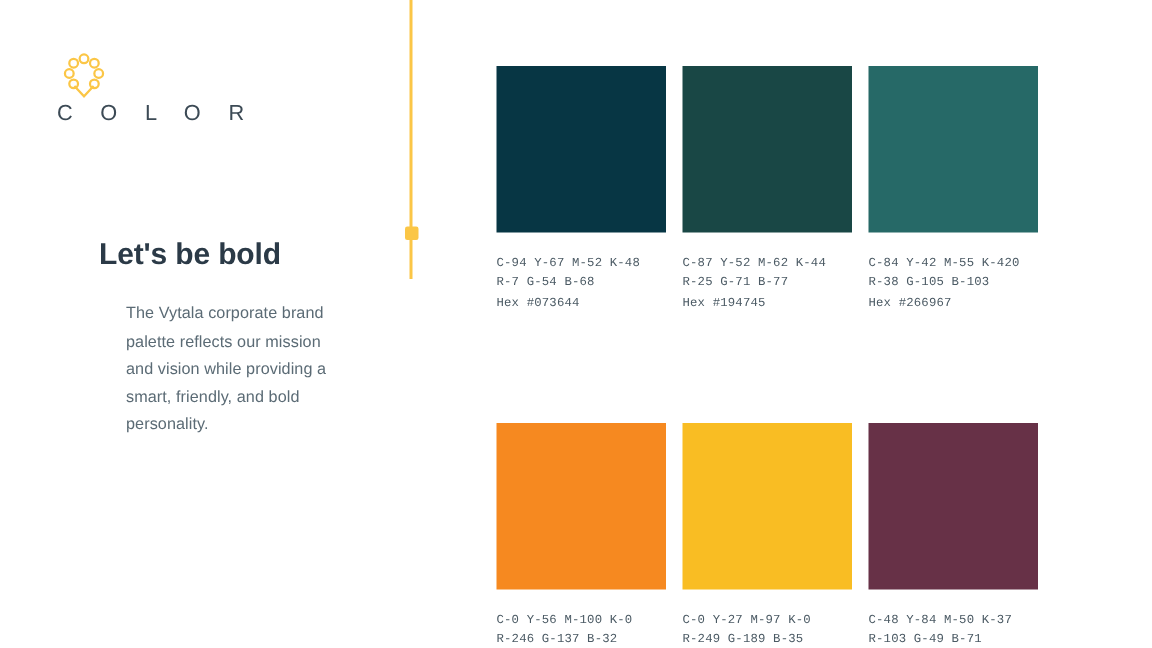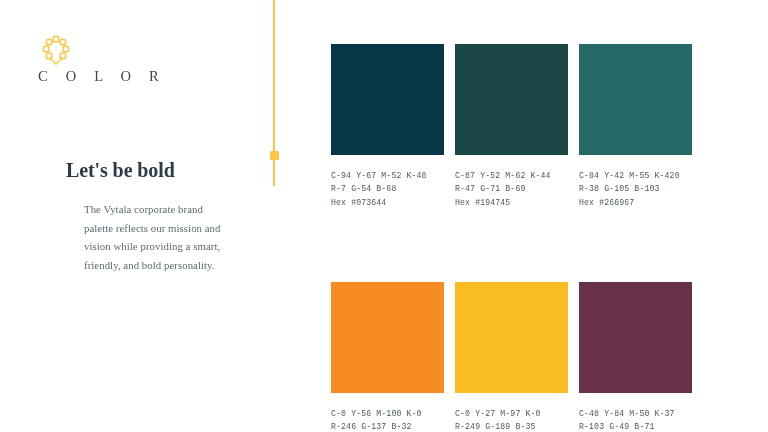--- a/index.html
+++ b/index.html
@@ -20,21 +20,20 @@
     overflow: hidden;
   }
 
   
   .left-panel {
     position: absolute;
     left: 0;
     top: 0;
     width: 255px;
     height: 432px;
-    font-family: Liberation Serif, serif;
   }
 
   .brand-block {
     position: absolute;
     left: 38px;
     top: 34px;
     width: 180px;
   }
   .logo-mark {
     width: 30px;
@@ -165,21 +164,21 @@
         <div>C-94 Y-67 M-52 K-48</div>
         <div>R-7 G-54 B-68</div>
         <div>Hex #073644</div>
       </div>
     </div>
 
     <div class="swatch-card">
       <span class="swatch-chip" style="background-color: rgb(25, 71, 69);"></span>
       <div class="swatch-meta">
         <div>C-87 Y-52 M-62 K-44</div>
-        <div>R-47 G-71 B-69</div>
+        <div>R-25 G-71 B-77</div>
         <div>Hex #194745</div>
       </div>
     </div>
 
     <div class="swatch-card">
       <span class="swatch-chip" style="background-color: rgb(38, 105, 103);"></span>
       <div class="swatch-meta">
         <div>C-84 Y-42 M-55 K-420</div>
         <div>R-38 G-105 B-103</div>
         <div>Hex #266967</div>

